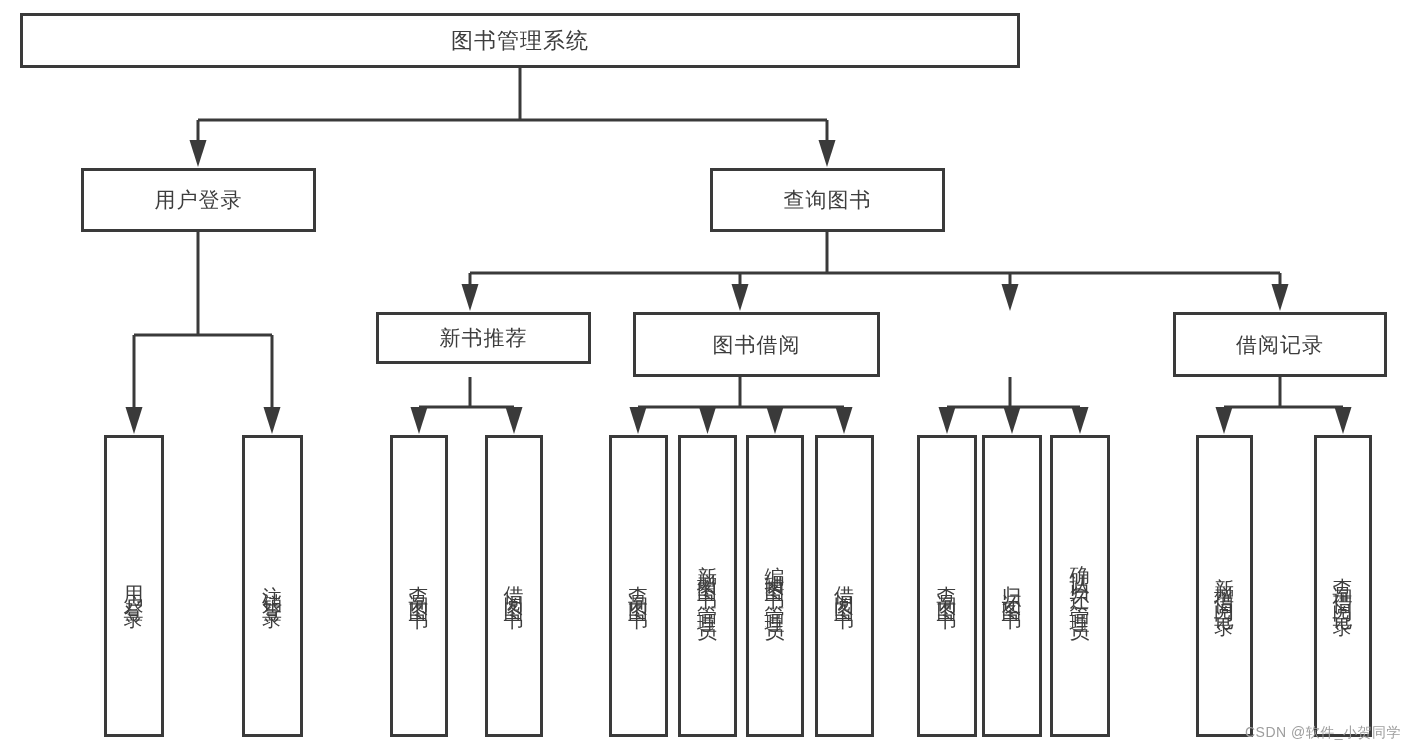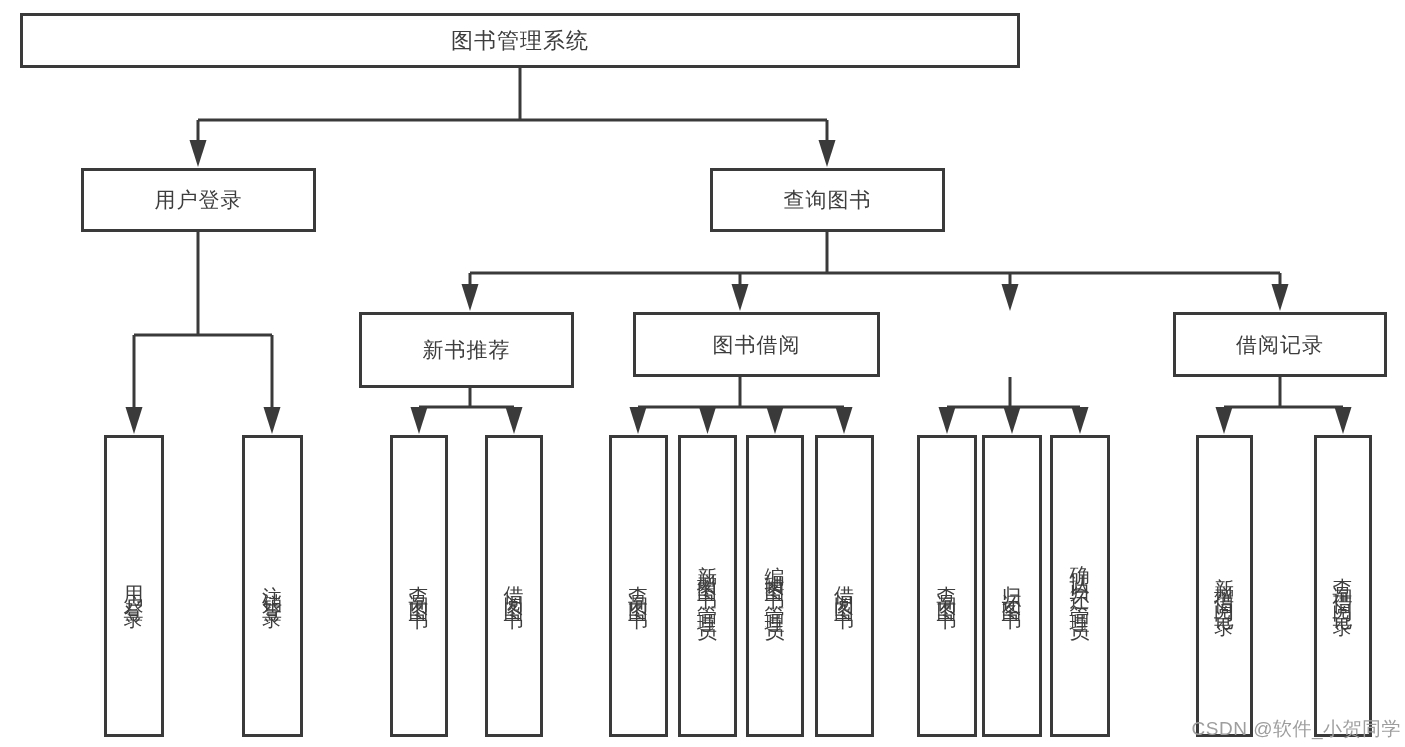--- a/index.html
+++ b/index.html
@@ -34,21 +34,21 @@
   .v-label{
     writing-mode:vertical-rl;
     font-size:20px;
     letter-spacing:8px;
     line-height:1;
     white-space:nowrap;
   }
   .watermark{
     position:absolute;
     right:4px;bottom:5px;
-    font-size:19px;
+    font-size:14px;
     color:var(--watermark);
     letter-spacing:0.5px;
     z-index:10;
     white-space:nowrap;
   }
 </style>
 </head>
 <body>
 
 <div class="stage">
@@ -108,21 +108,21 @@
     <span class="h-label">图书管理系统</span>
   </div>
 
   <div class="node" style="left:81px;top:168px;width:235px;height:64px;">
     <span class="h-label">用户登录</span>
   </div>
   <div class="node" style="left:710px;top:168px;width:235px;height:64px;">
     <span class="h-label">查询图书</span>
   </div>
 
-  <div class="node" style="left:359px;top:312px;width:215px;height:76px;">
+  <div class="node" style="left:376px;top:312px;width:215px;height:52px;">
     <span class="h-label">新书推荐</span>
   </div>
   <div class="node" style="left:633px;top:312px;width:247px;height:65px;">
     <span class="h-label">图书借阅</span>
   </div>
   <div class="node" style="left:1173px;top:312px;width:214px;height:65px;">
     <span class="h-label">借阅记录</span>
   </div>
 
   <div class="node v-node" style="left:104px;width:60px;">

